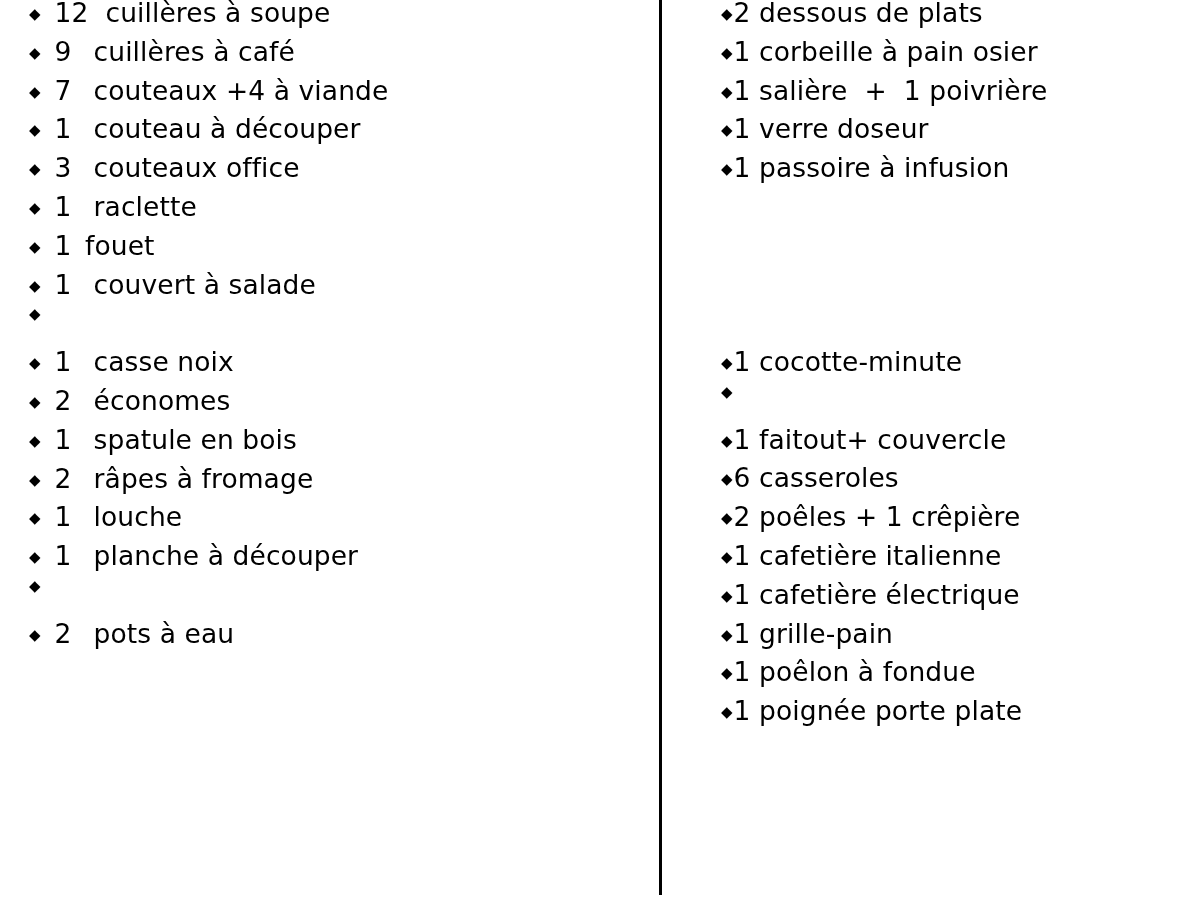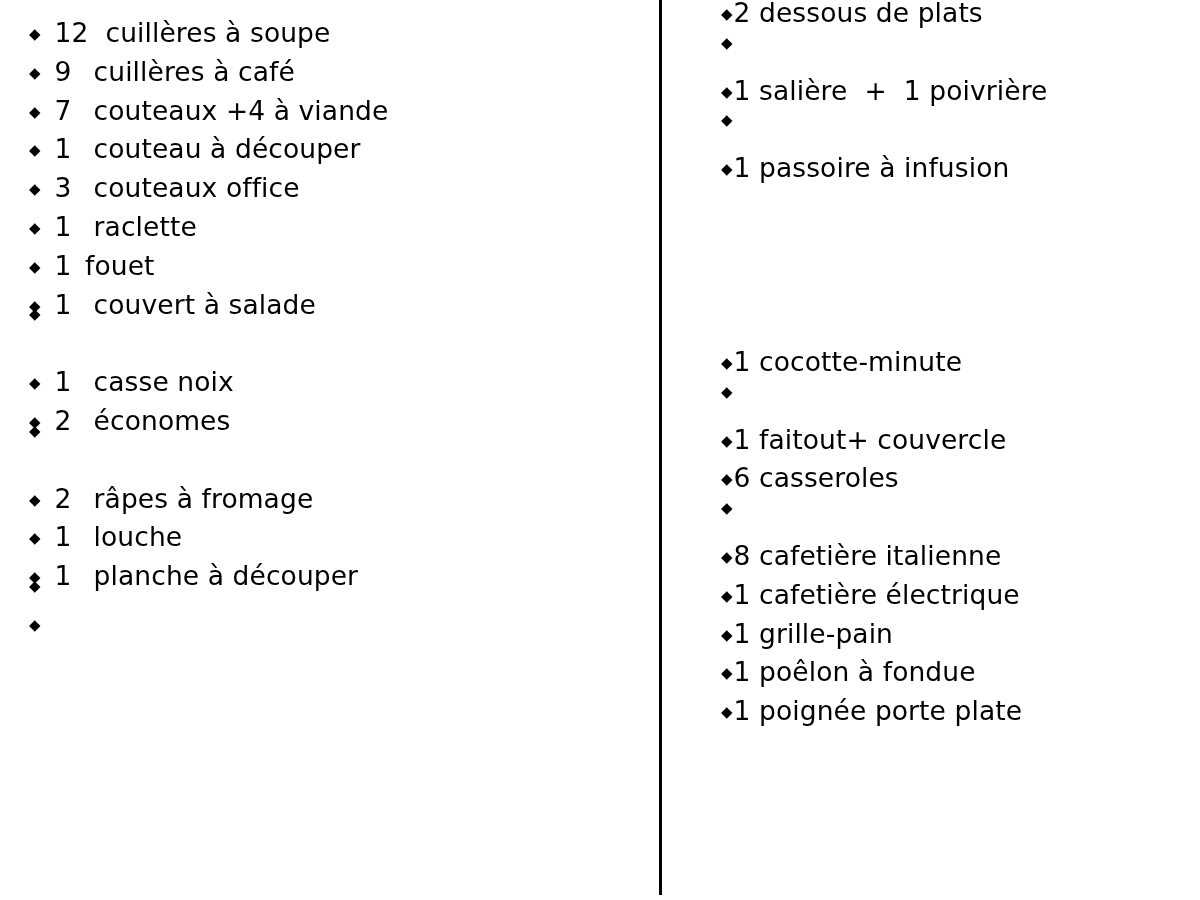--- a/index.html
+++ b/index.html
@@ -68,21 +68,20 @@
     line-height: 1;
     letter-spacing: 0.1px;
   }
 
   
   .col-left .item { padding-left: 29px; }
   .col-left .item .bullet { margin-right: 14px; }
   .col-left .item .qty {
     display: inline-block;
     min-width: 22px;
-    margin-top: 20px;
   }
 
   
   .col-right .item { padding-left: 21px; }
   .col-right .item .bullet { margin-right: 1px; }
   .spacer-4 { height: 155px; }
 
   
   .col-left  .list { padding-top: 0px; }
   .col-right .list { padding-top: 0px; }
@@ -100,45 +99,45 @@
         <li class="item"><span class="bullet">◆</span><span class="text"><span class="qty">9</span>  cuillères à café</span></li>
         <li class="item"><span class="bullet">◆</span><span class="text"><span class="qty">7</span>  couteaux +4 à viande</span></li>
         <li class="item"><span class="bullet">◆</span><span class="text"><span class="qty">1</span>  couteau à découper</span></li>
         <li class="item"><span class="bullet">◆</span><span class="text"><span class="qty">3</span>  couteaux office</span></li>
         <li class="item"><span class="bullet">◆</span><span class="text"><span class="qty">1</span>  raclette</span></li>
         <li class="item"><span class="bullet">◆</span><span class="text"><span class="qty">1</span> fouet</span></li>
         <li class="item"><span class="bullet">◆</span><span class="text"><span class="qty">1</span>  couvert à salade</span></li>
         <li class="item"><span class="bullet">◆</span></li>
         <li class="item"><span class="bullet">◆</span><span class="text"><span class="qty">1</span>  casse noix</span></li>
         <li class="item"><span class="bullet">◆</span><span class="text"><span class="qty">2</span>  économes</span></li>
-        <li class="item"><span class="bullet">◆</span></li>
+        <li class="item"><span class="bullet">◆</span><span class="text"><span class="qty">1</span>  spatule en bois</span></li>
         <li class="item"><span class="bullet">◆</span><span class="text"><span class="qty">2</span>  râpes à fromage</span></li>
         <li class="item"><span class="bullet">◆</span><span class="text"><span class="qty">1</span>  louche</span></li>
         <li class="item"><span class="bullet">◆</span><span class="text"><span class="qty">1</span>  planche à découper</span></li>
         <li class="item"><span class="bullet">◆</span></li>
-        <li class="item"><span class="bullet">◆</span></li>
+        <li class="item"><span class="bullet">◆</span><span class="text"><span class="qty">2</span>  pots à eau</span></li>
       </ul>
   </div>
 
   <div class="column col-right">
     <ul class="list" id="right-list-one">
         <li class="item"><span class="bullet">◆</span><span class="text">2 dessous de plats</span></li>
-        <li class="item"><span class="bullet">◆</span></li>
+        <li class="item"><span class="bullet">◆</span><span class="text">1 corbeille à pain osier</span></li>
         <li class="item"><span class="bullet">◆</span><span class="text">1 salière  +  1 poivrière</span></li>
-        <li class="item"><span class="bullet">◆</span></li>
+        <li class="item"><span class="bullet">◆</span><span class="text">1 verre doseur</span></li>
         <li class="item"><span class="bullet">◆</span><span class="text">1 passoire à infusion</span></li>
       </ul>
     <div class="spacer-4"></div>
     <ul class="list" id="right-list-two">
         <li class="item"><span class="bullet">◆</span><span class="text">1 cocotte-minute</span></li>
         <li class="item"><span class="bullet">◆</span></li>
         <li class="item"><span class="bullet">◆</span><span class="text">1 faitout+ couvercle</span></li>
         <li class="item"><span class="bullet">◆</span><span class="text">6 casseroles</span></li>
-        <li class="item"><span class="bullet">◆</span></li>
-        <li class="item"><span class="bullet">◆</span><span class="text">8 cafetière italienne</span></li>
+        <li class="item"><span class="bullet">◆</span><span class="text">2 poêles + 1 crêpière</span></li>
+        <li class="item"><span class="bullet">◆</span><span class="text">1 cafetière italienne</span></li>
         <li class="item"><span class="bullet">◆</span><span class="text">1 cafetière électrique</span></li>
         <li class="item"><span class="bullet">◆</span><span class="text">1 grille-pain</span></li>
         <li class="item"><span class="bullet">◆</span><span class="text">1 poêlon à fondue</span></li>
         <li class="item"><span class="bullet">◆</span><span class="text">1 poignée porte plate</span></li>
       </ul>
   </div>
 
 </div>
 
 </body></html>

